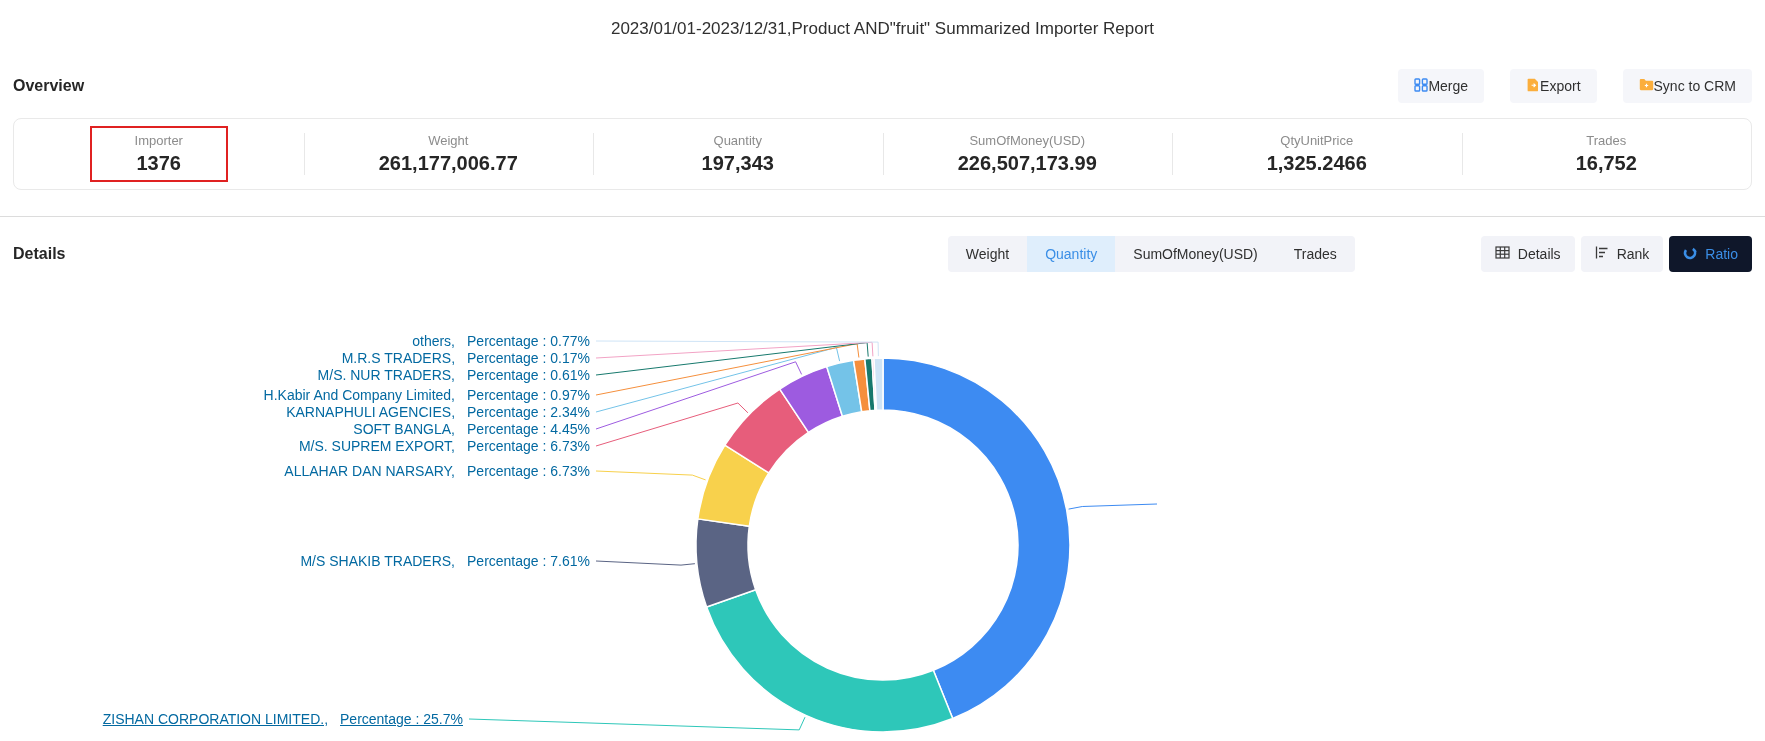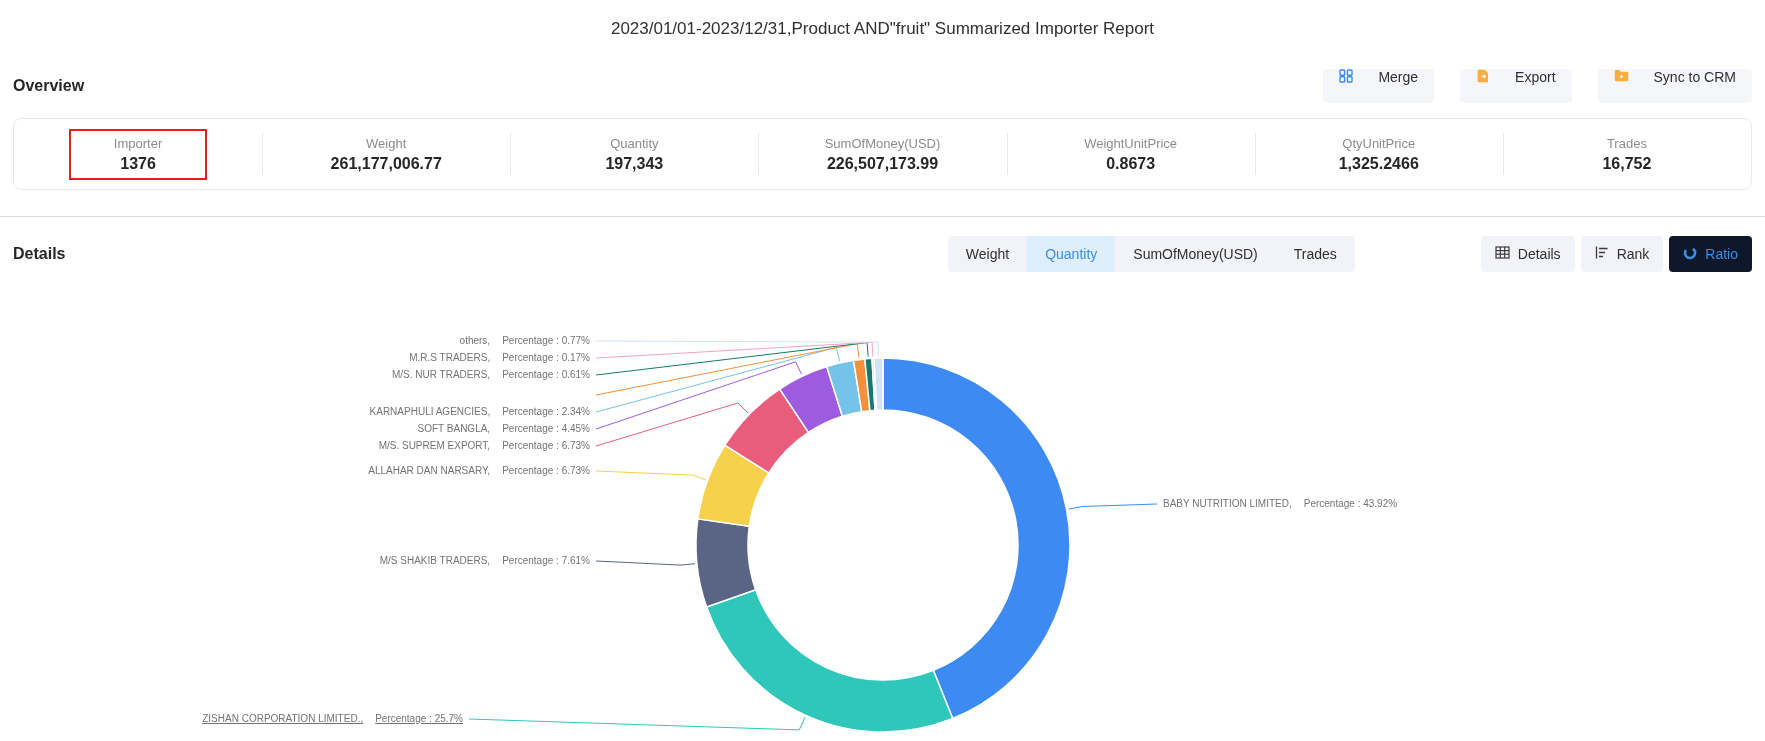--- a/index.html
+++ b/index.html
@@ -9,59 +9,59 @@
     font-family:"Liberation Sans","DejaVu Sans",sans-serif; color:#262626;
   }
   .title {
     text-align:center; padding-top:16px; height:42px; line-height:26px;
     font-size:17px; font-weight:500; color:#303030;
   }
   .overview-row { display:flex; align-items:center; height:36px; margin:26px 13px 0; }
   .heading { font-size:16px; font-weight:bold; color:#262626; }
   .actions { margin-left:auto; display:flex; gap:26px; }
   .action-btn {
-    display:flex; gap:25px; height:34px; padding:0 16px;
+    display:flex; align-items:center; gap:0; height:34px; padding:0 16px;
     background:#F5F6FA; border:none; border-radius:4px; cursor:pointer;
     font-size:14px; color:#303030; font-family:inherit;
   }
   .stats-card {
     margin:14px 13px 0; height:72px; border:1px solid #E9E9E9; border-radius:8px;
     display:flex; background:#fff;
   }
   .stat-cell { flex:1; display:flex; align-items:center; justify-content:center; position:relative; }
   .stat-cell + .stat-cell::before {
     content:""; position:absolute; left:0; top:14px; bottom:14px; width:1px; background:#E8E8E8;
   }
   .stat-box {
     display:flex; flex-direction:column; align-items:center; justify-content:center;
     min-width:138px; padding:5px 6px; border:2px solid transparent;
   }
   .stat-box.hl { border-color:#E02121;justify-content:flex-end; }
   .stat-label { font-size:13px; color:#8C8C8C; margin-bottom:4px; }
-  .stat-value { font-size:16px; font-weight:600; color:#262626; }
+  .stat-value { font-size:20px; font-weight:600; color:#262626; }
   .details-section { border-top:1px solid #DCDCDC; margin-top:26px; }
   .details-row { display:flex; align-items:center; height:36px; margin:19px 13px 0; }
   .details-controls { margin-left:auto; display:flex; align-items:center; }
   .tab-group { display:flex; border-radius:4px; overflow:hidden; }
   .tab {
     height:36px; display:flex; align-items:center; padding:0 18px;
     background:#F2F3F8; font-size:14px; color:#303030; cursor:pointer;
   }
   .tab.active { background:#DFEEFC; color:#3A8EE6; }
   .view-group { display:flex; gap:6px; margin-left:126px; }
   .view-btn {
     display:flex; align-items:center; gap:8px; height:36px; padding:0 14px;
     background:#F2F3F8; border:none; border-radius:4px; cursor:pointer;
     font-size:14px; color:#303030; font-family:inherit;
   }
   .view-btn.active { background:#0f172a; color:#3A8EE6; }
   .chart-area { position:relative; height:470px; }
   .chart-area svg.main { position:absolute; left:0; top:0; }
   .pie-label {
-    position:absolute; font-size:10px; line-height:18px; color:#737373; white-space:nowrap;
+    position:absolute; font-size:14px; line-height:18px; color:#0369a1; white-space:nowrap;
   }
   .pie-label .pct { margin-left:12px; }
 </style>
 </head>
 <body>
 
 <div class="title">2023/01/01-2023/12/31,Product AND"fruit" Summarized Importer Report</div>
 
 <div class="overview-row">
   <div class="heading">Overview</div>
@@ -110,26 +110,20 @@
   <div class="stat-cell">
     <div class="stat-box">
       <div class="stat-label">Quantity</div>
       <div class="stat-value">197,343</div>
     </div>
   </div>
   <div class="stat-cell">
     <div class="stat-box">
       <div class="stat-label">SumOfMoney(USD)</div>
       <div class="stat-value">226,507,173.99</div>
-    </div>
-  </div>
-  <div class="stat-cell">
-    <div class="stat-box">
-      <div class="stat-label">WeightUnitPrice</div>
-      <div class="stat-value">0.8673</div>
     </div>
   </div>
   <div class="stat-cell">
     <div class="stat-box">
       <div class="stat-label">QtyUnitPrice</div>
       <div class="stat-value">1,325.2466</div>
     </div>
   </div>
   <div class="stat-cell">
     <div class="stat-box">
@@ -201,23 +195,23 @@
       <polyline points="596,140 836.4,75.4 839.6,89.1" fill="none" stroke="#74C3E8" stroke-width="1"></polyline>
       <path d="M853.51,88.34 A187,187 0 0 1 864.82,86.89 L869.87,138.64 A135,135 0 0 0 861.71,139.69 Z" fill="#F58F3C" stroke="#fff" stroke-width="1.5" stroke-linejoin="round"></path>
       <polyline points="596,123 857.1,71.7 858.9,85.5" fill="none" stroke="#F58F3C" stroke-width="1"></polyline>
       <path d="M864.82,86.89 A187,187 0 0 1 871.96,86.33 L875.03,138.24 A135,135 0 0 0 869.87,138.64 Z" fill="#17796D" stroke="#fff" stroke-width="1.5" stroke-linejoin="round"></path>
       <polyline points="596,103 867.1,70.6 868.2,84.6" fill="none" stroke="#17796D" stroke-width="1"></polyline>
       <path d="M871.96,86.33 A187,187 0 0 1 873.96,86.22 L876.47,138.16 A135,135 0 0 0 875.03,138.24 Z" fill="#F2A3C5" stroke="#fff" stroke-width="1.5" stroke-linejoin="round"></path>
       <polyline points="596,86 872.1,70.3 872.9,84.3" fill="none" stroke="#F2A3C5" stroke-width="1"></polyline>
       <path d="M873.96,86.22 A187,187 0 0 1 883.00,86.00 L883.00,138.00 A135,135 0 0 0 876.47,138.16 Z" fill="#CFE4F6" stroke="#fff" stroke-width="1.5" stroke-linejoin="round"></path>
       <polyline points="596,69 878.1,70.1 878.4,84.1" fill="none" stroke="#CFE4F6" stroke-width="1"></polyline>
     </svg>
-<div class="pie-label" style="top: 223px; left: 1163px;"><span class="nm">BABY NUTRITION LIMITED,</span><span class="pct">Percentage : 43.92%</span></div>
     <div class="pie-label" style="top: 438px; right: 1302px; text-decoration: underline;"><span class="nm">ZISHAN CORPORATION LIMITED.,</span><span class="pct">Percentage : 25.7%</span></div>
     <div class="pie-label" style="top: 280px; right: 1175px;"><span class="nm">M/S SHAKIB TRADERS,</span><span class="pct">Percentage : 7.61%</span></div>
     <div class="pie-label" style="top: 190px; right: 1175px;"><span class="nm">ALLAHAR DAN NARSARY,</span><span class="pct">Percentage : 6.73%</span></div>
     <div class="pie-label" style="top: 165px; right: 1175px;"><span class="nm">M/S. SUPREM EXPORT,</span><span class="pct">Percentage : 6.73%</span></div>
     <div class="pie-label" style="top: 148px; right: 1175px;"><span class="nm">SOFT BANGLA,</span><span class="pct">Percentage : 4.45%</span></div>
     <div class="pie-label" style="top: 131px; right: 1175px; margin-left: 16px;"><span class="nm">KARNAPHULI AGENCIES,</span><span class="pct">Percentage : 2.34%</span></div>
+    <div class="pie-label" style="top: 114px; right: 1175px;"><span class="nm">H.Kabir And Company Limited,</span><span class="pct">Percentage : 0.97%</span></div>
     <div class="pie-label" style="top: 94px; right: 1175px;"><span class="nm">M/S. NUR TRADERS,</span><span class="pct">Percentage : 0.61%</span></div>
     <div class="pie-label" style="top: 77px; right: 1175px; padding-left: 19px;"><span class="nm">M.R.S TRADERS,</span><span class="pct">Percentage : 0.17%</span></div>
     <div class="pie-label" style="top: 60px; right: 1175px;"><span class="nm">others,</span><span class="pct">Percentage : 0.77%</span></div>
   </div>
 
 </body></html>

